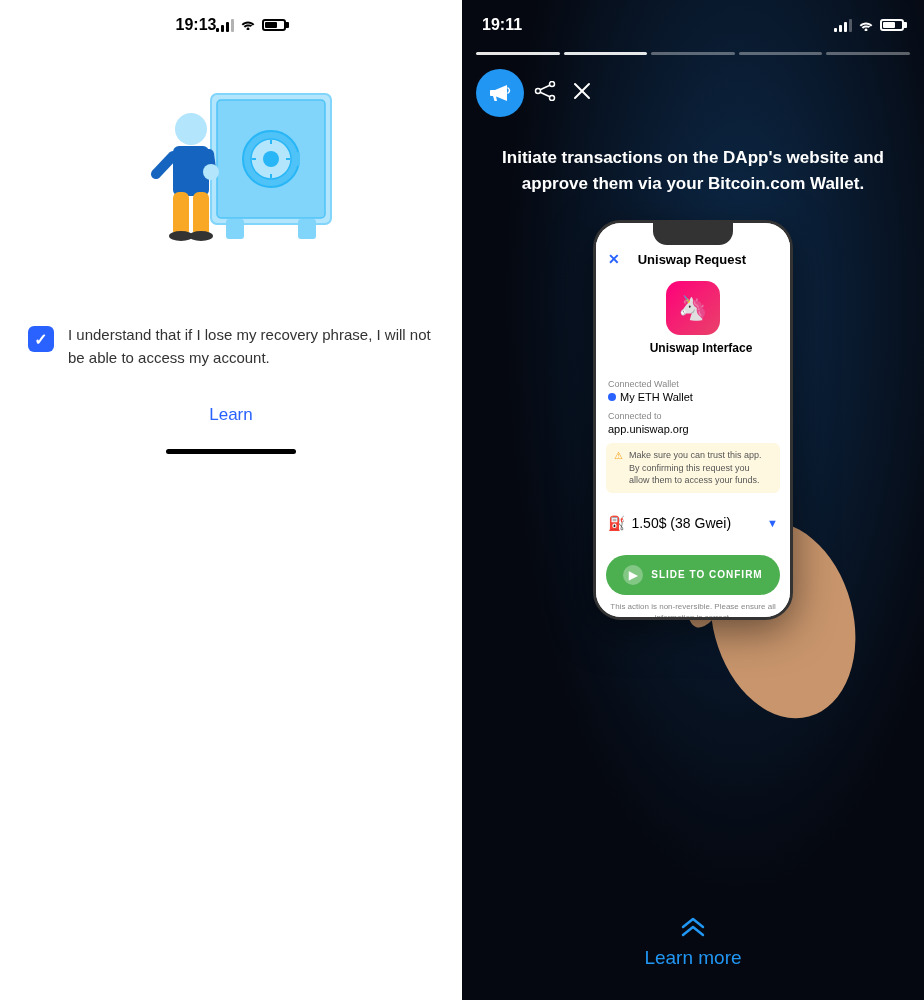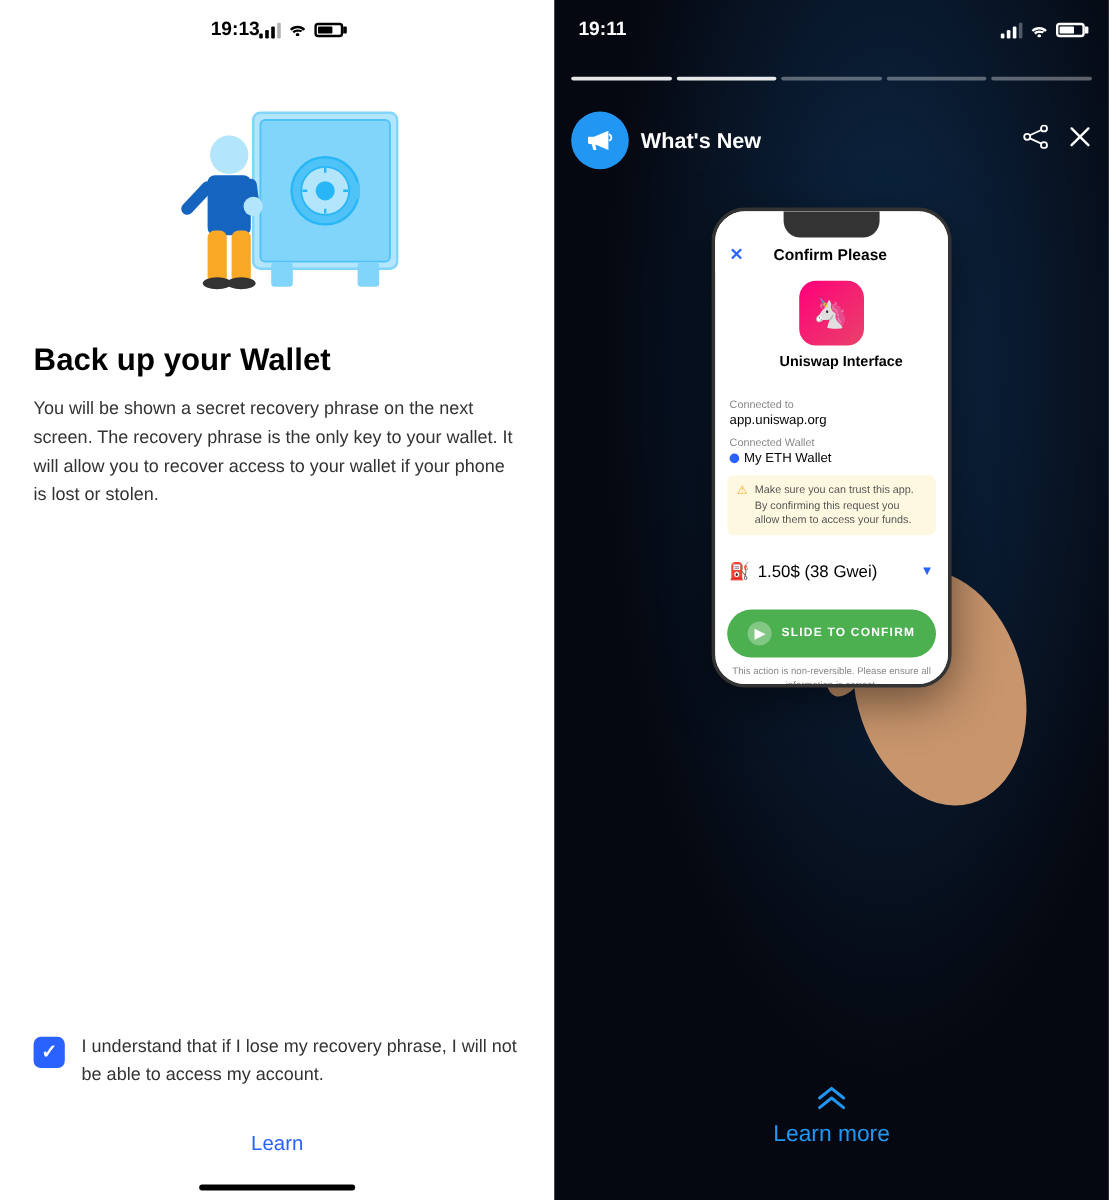--- a/index.html
+++ b/index.html
@@ -190,21 +190,20 @@
 
     
     .right-panel {
       width: 462px;
       height: 1000px;
       background: #0a0e1a;
       display: flex;
       flex-direction: column;
       position: relative;
       overflow: hidden;
-      gap: 12px;
     }
 
     .right-panel-bg {
       position: absolute;
       top: 0; left: 0; right: 0; bottom: 0;
       background: radial-gradient(ellipse at 60% 30%, #0d2a4a 0%, #050810 60%);
       z-index: 0;
     }
 
     .right-status-bar {
@@ -625,24 +624,20 @@
       <circle cx="100" cy="108" r="8" fill="#B3E5FC"></circle>
 
       <rect x="62" y="128" width="16" height="45" rx="6" fill="#F9A825"></rect>
       <rect x="82" y="128" width="16" height="45" rx="6" fill="#F9A825"></rect>
 
       <ellipse cx="70" cy="172" rx="12" ry="5" fill="#333"></ellipse>
       <ellipse cx="90" cy="172" rx="12" ry="5" fill="#333"></ellipse>
     </svg>
   </div>
 
-  <div class="content-area">
-    <h1 class="backup-title">Back up your Wallet</h1>
-    <p class="backup-description">You will be shown a secret recovery phrase on the next screen. The recovery phrase is the only key to your wallet. It will allow you to recover access to your wallet if your phone is lost or stolen.</p>
-  </div>
 
   <div class="checkbox-area">
     <div class="checkbox">
       <span class="checkbox-checkmark">✓</span>
     </div>
     <span class="checkbox-label">I understand that if I lose my recovery phrase, I will not be able to access my account.</span>
   </div>
 
 
   <button class="later-button">Learn</button>
@@ -679,71 +674,71 @@
     <div class="story-bar"></div>
   </div>
 
   <div class="whats-new-header">
     <div class="megaphone-icon-wrap">
       <svg width="26" height="26" viewBox="0 0 26 26" fill="none">
         <path d="M20 5L8 10H4C3.45 10 3 10.45 3 11V15C3 15.55 3.45 16 4 16H6L7.5 21H10L9 16H8L20 21V5Z" fill="white"></path>
         <path d="M21 13C21 13 22.5 12 22.5 10.5C22.5 9 21 8 21 8" stroke="white" stroke-width="1.5" stroke-linecap="round"></path>
       </svg>
     </div>
-    <span class="whats-new-title">What's New</span>
     <div class="header-actions">
       <span class="share-icon">
         <svg width="22" height="20" viewBox="0 0 22 20" fill="none">
           <circle cx="18" cy="3" r="2.5" stroke="white" stroke-width="1.5"></circle>
           <circle cx="18" cy="17" r="2.5" stroke="white" stroke-width="1.5"></circle>
           <circle cx="4" cy="10" r="2.5" stroke="white" stroke-width="1.5"></circle>
           <line x1="6.2" y1="11.3" x2="15.8" y2="15.7" stroke="white" stroke-width="1.5"></line>
           <line x1="6.2" y1="8.7" x2="15.8" y2="4.3" stroke="white" stroke-width="1.5"></line>
         </svg>
       </span>
       <span class="close-icon">
         <svg width="20" height="20" viewBox="0 0 20 20" fill="none">
           <line x1="3" y1="3" x2="17" y2="17" stroke="white" stroke-width="2" stroke-linecap="round"></line>
           <line x1="17" y1="3" x2="3" y2="17" stroke="white" stroke-width="2" stroke-linecap="round"></line>
         </svg>
       </span>
     </div>
   </div>
 
+  <p class="whats-new-text">Initiate transactions on the DApp's website and approve them via your Bitcoin.com Wallet.</p>
 
   <div class="phone-mockup-area">
     <div class="hand-phone-container">
 
       <div class="phone-frame">
         <div class="phone-notch"></div>
         <div class="phone-screen">
 
           <div class="phone-top-bar" style="margin-top:18px;">
             <span class="phone-close-x">✕</span>
-            <span class="phone-title">Confirm Please</span>
+            <span class="phone-title">Uniswap Request</span>
             <span class="phone-spacer"></span>
           </div>
 
           <div class="phone-icon-area">
             <div class="uniswap-icon">🦄</div>
             <span class="uniswap-label">Uniswap Interface</span>
           </div>
           <div class="phone-divider"></div>
-
-          <div class="phone-info-row">
-            <div class="phone-info-label">Connected to</div>
-            <div class="phone-info-value">app.uniswap.org</div>
-          </div>
 
           <div class="phone-info-row">
             <div class="phone-info-label">Connected Wallet</div>
             <div class="phone-info-value">
               <span class="eth-dot"></span>
               <span>My ETH Wallet</span>
             </div>
+          </div>
+
+          <div class="phone-info-row">
+            <div class="phone-info-label">Connected to</div>
+            <div class="phone-info-value">app.uniswap.org</div>
           </div>
 
           <div class="warning-box">
             <span class="warning-icon">⚠</span>
             <span class="warning-text">Make sure you can trust this app. By confirming this request you allow them to access your funds.</span>
           </div>
           <div class="phone-divider"></div>
 
           <div class="network-fee-row">
             <div class="fee-left">

